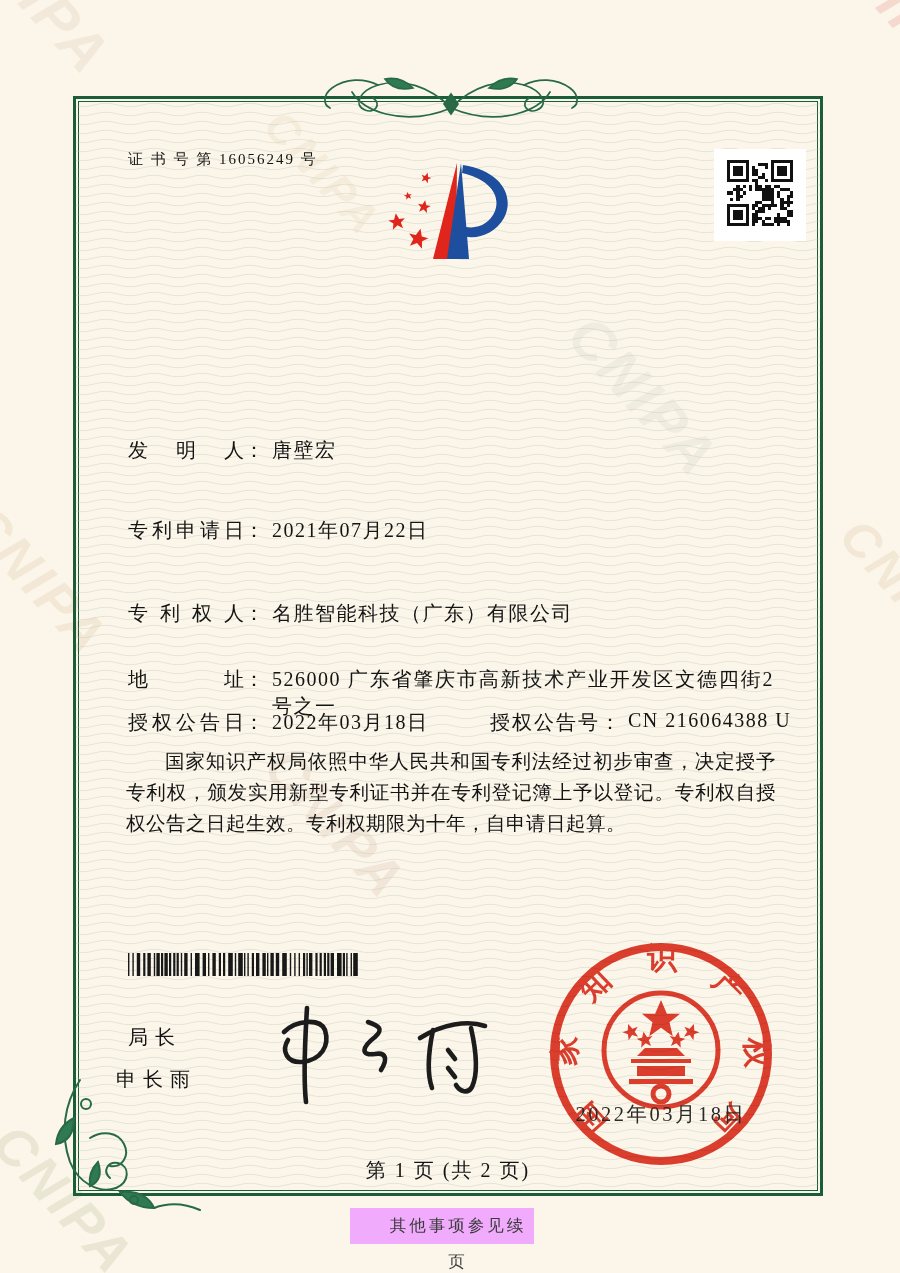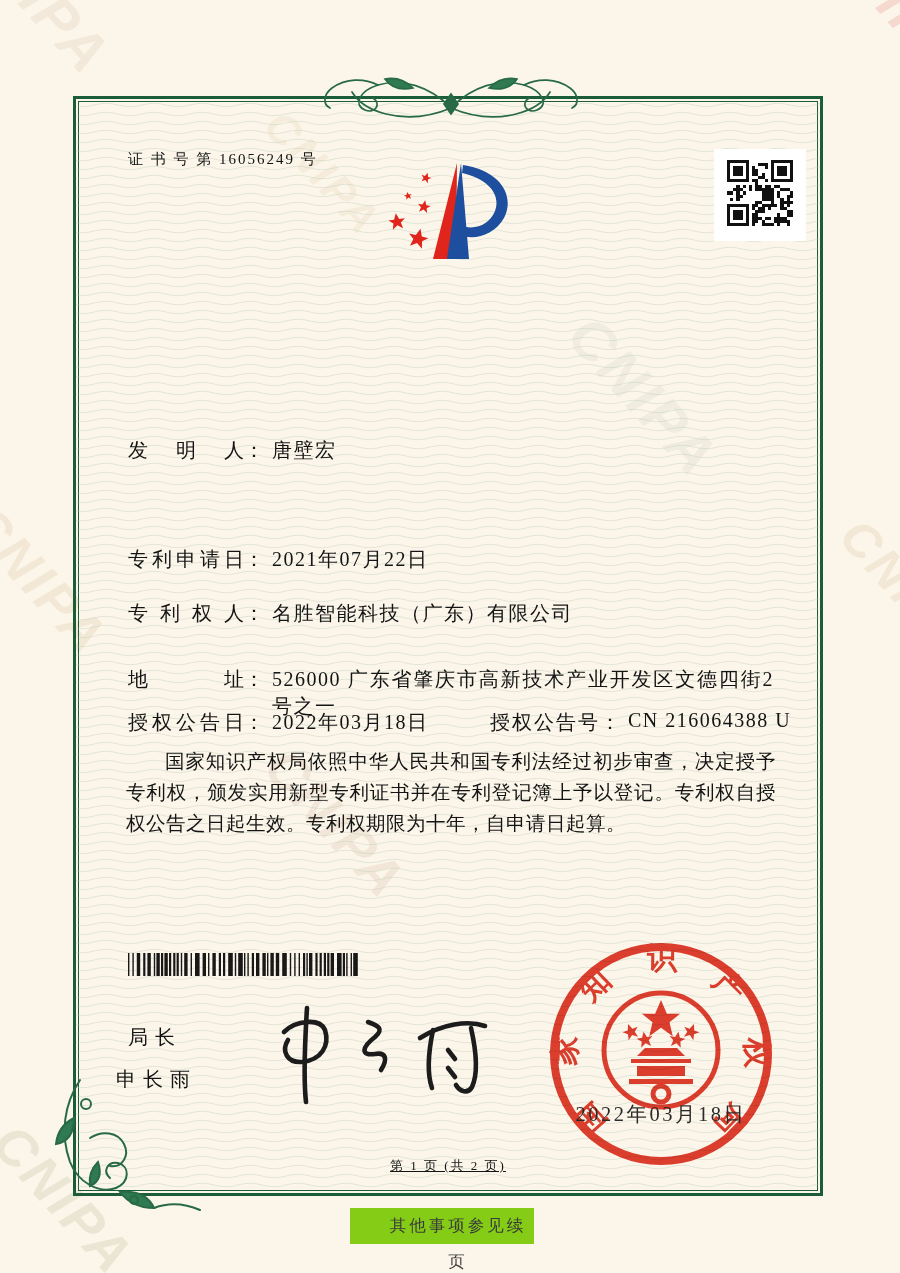--- a/index.html
+++ b/index.html
@@ -45,44 +45,44 @@
   .cert-no{position:absolute;z-index:4;left:128px;top:150px;font-size:15px;letter-spacing:2px;}
   .logo{position:absolute;z-index:4;left:376px;top:155px;}
   .qr-bg{position:absolute;z-index:4;left:714px;top:149px;width:92px;height:92px;background:#fff;}
   .qr{position:absolute;z-index:5;left:727px;top:160px;width:66px;height:66px;}
   .title{
     position:absolute;z-index:4;left:0;right:0;top:266px;text-align:center;
     font-size:45px;font-weight:bold;letter-spacing:13px;text-indent:13px;
   }
   
   .field-row{position:absolute;z-index:4;left:128px;font-size:20px;white-space:nowrap;}
-  .fr0{top:382px}.fr1{top:437px}.fr2{top:491px}.fr3{top:546px}.fr4{top:600px}.fr5{top:654px}.fr6{top:709px}
+  .fr0{top:382px}.fr1{top:437px}.fr2{top:491px}.fr3{top:517px}.fr4{top:600px}.fr5{top:654px}.fr6{top:709px}
   .f-label{display:inline-block;width:116px;text-align:justify;text-align-last:justify;vertical-align:top;}
   .f-colon{display:inline-block;vertical-align:top;}
   .f-value{display:inline-block;vertical-align:top;margin-left:8px;letter-spacing:1.5px;}
   .fr5{white-space:normal;width:652px;margin-top:12px;}
   .fr5 .f-value{max-width:502px;text-align:justify;}
   .pair2{position:absolute;left:362px;top:0;white-space:nowrap;}
   .pair2 .f-label2{letter-spacing:2px;}
   
   .body-text{
     position:absolute;z-index:4;left:126px;top:746px;width:650px;
     font-size:19.5px;line-height:31px;text-align:justify;letter-spacing:0.5px;
   }
   .body-text p{text-indent:2em;margin:0;}
   
   .barcode{position:absolute;z-index:4;left:128px;top:953px;}
   .signer-title{position:absolute;z-index:4;left:128px;top:1024px;font-size:20px;letter-spacing:7px;text-align:right;}
   .signer-name{position:absolute;z-index:4;left:116px;top:1066px;font-size:20px;letter-spacing:7px;}
   .signature{position:absolute;z-index:4;left:252px;top:992px;}
   .seal{position:absolute;z-index:6;left:545px;top:938px;mix-blend-mode:multiply;}
-  .page-info{position:absolute;z-index:4;left:73px;width:750px;top:1157px;text-align:center;font-size:13px;letter-spacing:2px;text-decoration:underline;}
+  .page-info{position:absolute;z-index:4;left:73px;width:750px;top:1157px;text-align:center;font-size:20px;letter-spacing:2px;}
   .note-box{
     position:absolute;z-index:4;left:350px;top:1208px;width:184px;height:36px;
-    background:#84cc16;text-align:center;line-height:36px;font-size:16.5px;letter-spacing:3px;color:#3a3a3a;padding-left:32px;
+    background:#f0abfc;text-align:center;line-height:36px;font-size:16.5px;letter-spacing:3px;color:#3a3a3a;padding-left:32px;
   }
   .hidden-defs{position:absolute;width:0;height:0;overflow:hidden;}
 </style>
 </head>
 <body>
 
 <div class="page">
 
   <svg class="hidden-defs" aria-hidden="true">
     <defs>

